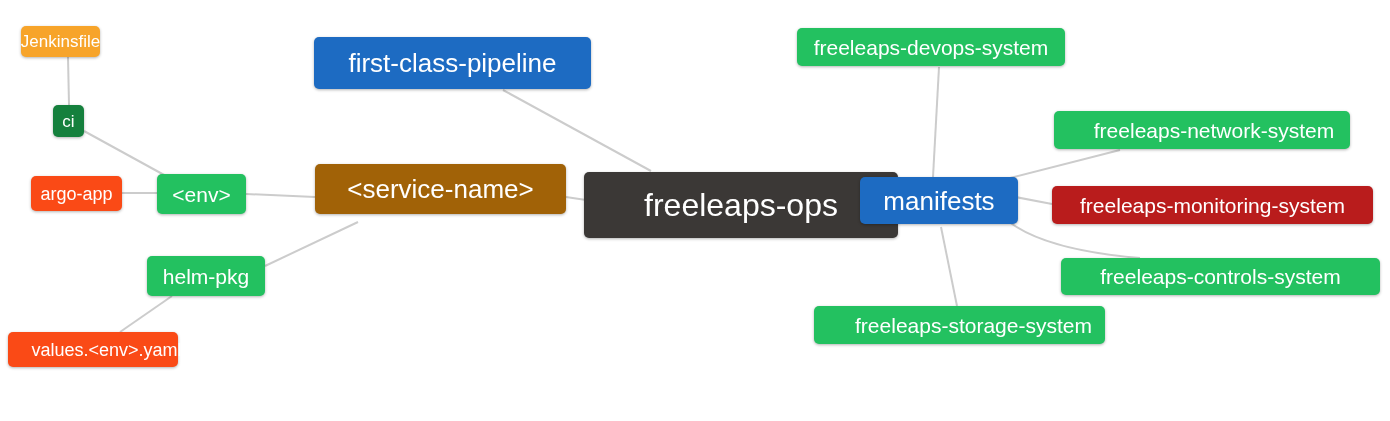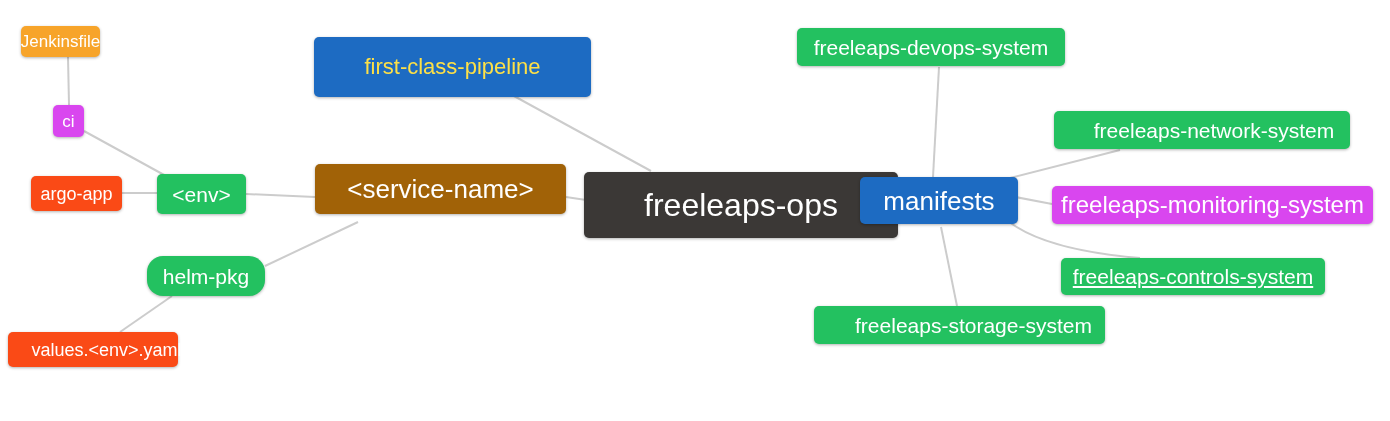--- a/index.html
+++ b/index.html
@@ -47,28 +47,28 @@
       <path d="M 566 197 L 586 200" class="edge" stroke="#cccccc"></path>
       <path d="M 846 202 L 853 200" class="edge" stroke="#cccccc"></path>
       <path d="M 933 177 L 939 67" class="edge" stroke="#cccccc"></path>
       <path d="M 1010 178 L 1120 150" class="edge" stroke="#cccccc"></path>
       <path d="M 1010 196 L 1052 204" class="edge" stroke="#cccccc"></path>
       <path d="M 1008 221 Q 1045 250 1140 258" class="edge" stroke="#cccccc"></path>
       <path d="M 941 227 L 957 306" class="edge" stroke="#cccccc"></path>
     </svg>
   <div>
       <div class="node" style="left: 21px; top: 26px; width: 79px; height: 31px; font-size: 17px; background: rgb(247, 164, 42); color: rgb(255, 255, 255);">Jenkinsfile</div>
-      <div class="node" style="left: 53px; top: 105px; width: 31px; height: 32px; font-size: 17px; background: #d946ef; color: rgb(255, 255, 255);">ci</div>
+      <div class="node" style="left: 53px; top: 105px; width: 31px; height: 32px; font-size: 17px; background: #15803d; color: rgb(255, 255, 255);">ci</div>
       <div class="node" style="left: 31px; top: 176px; width: 91px; height: 35px; font-size: 18px; background: rgb(250, 74, 22); color: rgb(255, 255, 255);">argo-app</div>
       <div class="node" style="left: 157px; top: 174px; width: 89px; height: 40px; font-size: 21px; background: rgb(35, 193, 96); color: rgb(255, 255, 255);">&lt;env&gt;</div>
-      <div class="node" style="left: 147px; top: 256px; width: 118px; height: 40px; font-size: 21px; background: rgb(35, 193, 96); color: rgb(255, 255, 255); border-radius: 16px;">helm-pkg</div>
+      <div class="node" style="left: 147px; top: 256px; width: 118px; height: 40px; font-size: 21px; background: rgb(35, 193, 96); color: rgb(255, 255, 255);">helm-pkg</div>
       <div class="node" style="left: 8px; top: 332px; width: 170px; height: 35px; font-size: 18px; background: rgb(250, 74, 22); color: rgb(255, 255, 255); padding-left: 27px;">values.&lt;env&gt;.yaml</div>
-      <div class="node" style="left: 314px; top: 37px; width: 277px; height: 60px; font-size: 22px; background: rgb(29, 107, 194); color: #fde047;">first-class-pipeline</div>
+      <div class="node" style="left: 314px; top: 37px; width: 277px; height: 52px; font-size: 26px; background: rgb(29, 107, 194); color: #ffffff;">first-class-pipeline</div>
       <div class="node" style="left: 315px; top: 164px; width: 251px; height: 50px; font-size: 26px; background: #a16207; color: rgb(255, 255, 255);">&lt;service-name&gt;</div>
       <div class="node" style="left: 584px; top: 172px; width: 314px; height: 66px; font-size: 32px; background: rgb(59, 56, 54); color: rgb(255, 255, 255);">freeleaps-ops</div>
       <div class="node" style="left: 852px; top: 177px; width: 158px; height: 47px; font-size: 26px; background: rgb(29, 107, 194); color: rgb(255, 255, 255); margin-left: 8px;">manifests</div>
       <div class="node" style="left: 797px; top: 28px; width: 268px; height: 38px; font-size: 21px; background: rgb(35, 193, 96); color: rgb(255, 255, 255);">freeleaps-devops-system</div>
       <div class="node" style="left: 1054px; top: 111px; width: 296px; height: 38px; font-size: 21px; background: rgb(35, 193, 96); color: rgb(255, 255, 255); padding-left: 24px;">freeleaps-network-system</div>
-      <div class="node" style="left: 1052px; top: 186px; width: 321px; height: 38px; font-size: 24px; background: #d946ef; color: rgb(255, 255, 255);">freeleaps-monitoring-system</div>
-      <div class="node" style="left: 1061px; top: 258px; width: 264px; height: 37px; font-size: 21px; background: rgb(35, 193, 96); color: rgb(255, 255, 255); text-decoration: underline;">freeleaps-controls-system</div>
+      <div class="node" style="left: 1052px; top: 186px; width: 321px; height: 38px; font-size: 21px; background: #b91c1c; color: rgb(255, 255, 255);">freeleaps-monitoring-system</div>
+      <div class="node" style="left: 1061px; top: 258px; width: 319px; height: 37px; font-size: 21px; background: rgb(35, 193, 96); color: rgb(255, 255, 255);">freeleaps-controls-system</div>
       <div class="node" style="left: 814px; top: 306px; width: 291px; height: 38px; font-size: 21px; background: rgb(35, 193, 96); color: rgb(255, 255, 255); padding-left: 28px;">freeleaps-storage-system</div>
     </div>
 </div>
 
 </body></html>

